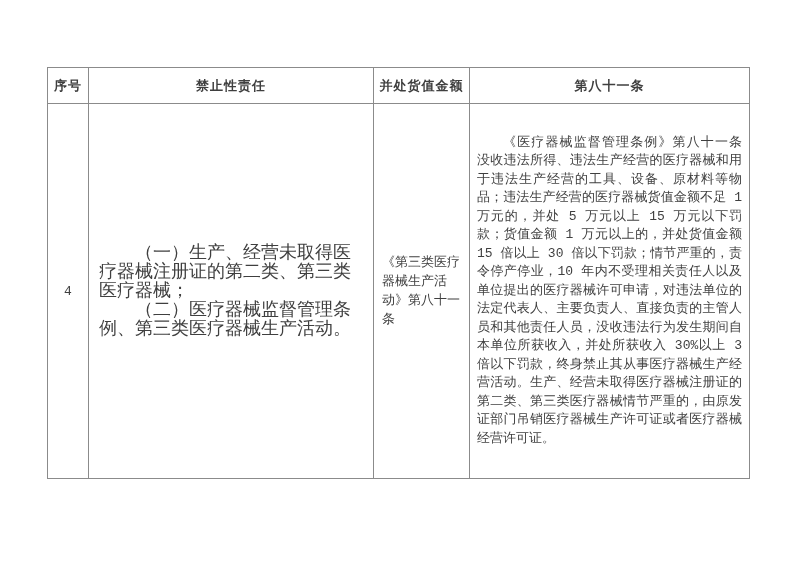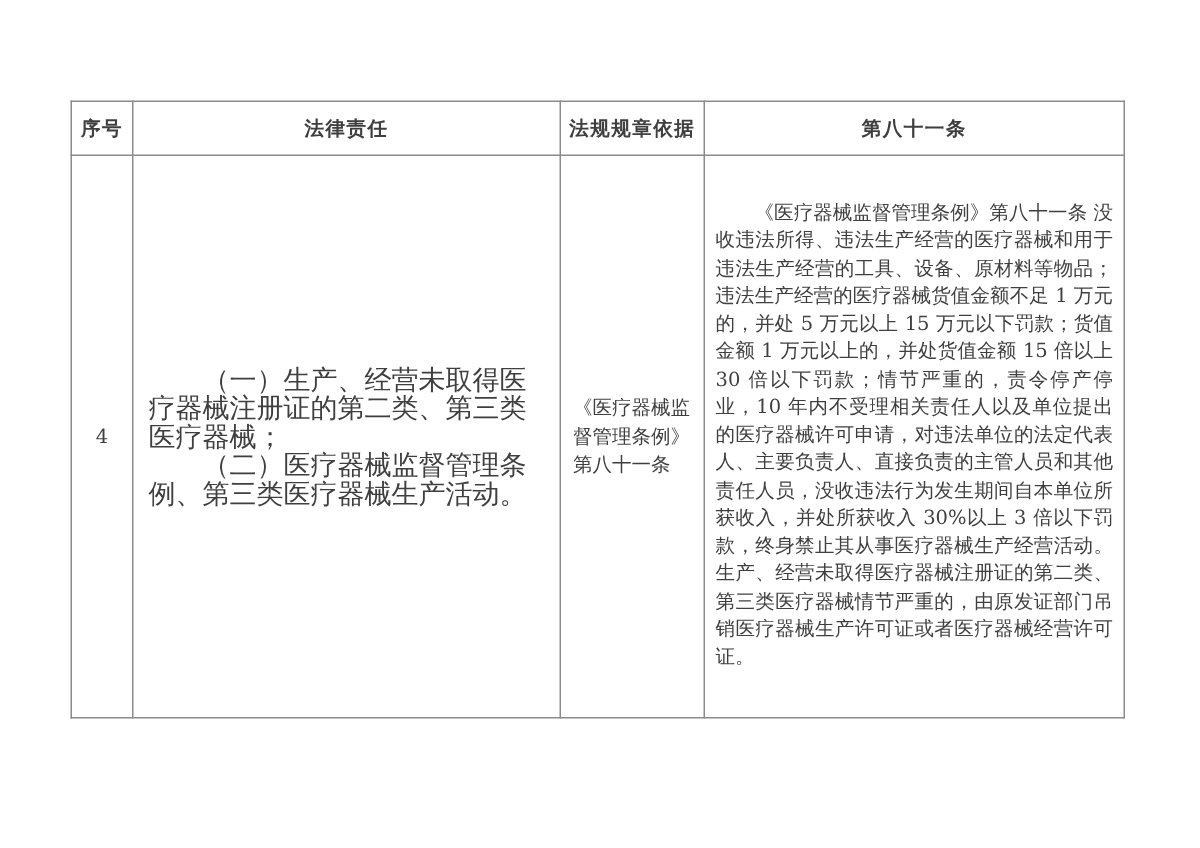--- a/index.html
+++ b/index.html
@@ -38,21 +38,21 @@
   }
   thead th {
     height: 36px;
     font-family: "DejaVu Sans", "Liberation Sans", sans-serif;
     font-weight: bold;
     font-size: 13px;
     color: var(--header-text-color);
     text-align: center;
     letter-spacing: 1px;
   }
-  tbody td { height: 375px; }
+  tbody td { height: 375px; font-family: Liberation Mono, monospace; }
   .col-index   { width: 41px; }
   .col-prohib  { width: 285px; }
   .col-basis   { width: 96px; }
   .col-liab    { width: 280px; }
 
   td.cell-index {
     text-align: center;
     font-size: 13px;
   }
   td.cell-prohib {
@@ -82,34 +82,34 @@
   <table class="reg-table">
     <colgroup>
       <col class="col-index">
       <col class="col-prohib">
       <col class="col-basis">
       <col class="col-liab">
     </colgroup>
     <thead>
       <tr>
         <th>序号</th>
-        <th>法律责任</th>
-        <th>法规规章依据</th>
+        <th>禁止性责任</th>
+        <th>并处货值金额</th>
         <th>第八十一条</th>
       </tr>
     </thead>
     <tbody>
       <tr>
         <td class="cell-index">4</td>
         <td class="cell-prohib">
           <p>（一）生产、经营未取得医疗器械注册证的第二类、第三类医疗器械；</p>
           <p>（二）医疗器械监督管理条例、第三类医疗器械生产活动。</p>
         </td>
         <td class="cell-basis">
-          <p>《医疗器械监督管理条例》第八十一条</p>
+          <p>《第三类医疗器械生产活动》第八十一条</p>
         </td>
         <td class="cell-liab">
           <p>《医疗器械监督管理条例》第八十一条 没收违法所得、违法生产经营的医疗器械和用于违法生产经营的工具、设备、原材料等物品；违法生产经营的医疗器械货值金额不足 1 万元的，并处 5 万元以上 15 万元以下罚款；货值金额 1 万元以上的，并处货值金额 15 倍以上 30 倍以下罚款；情节严重的，责令停产停业，10 年内不受理相关责任人以及单位提出的医疗器械许可申请，对违法单位的法定代表人、主要负责人、直接负责的主管人员和其他责任人员，没收违法行为发生期间自本单位所获收入，并处所获收入 30%以上 3 倍以下罚款，终身禁止其从事医疗器械生产经营活动。生产、经营未取得医疗器械注册证的第二类、第三类医疗器械情节严重的，由原发证部门吊销医疗器械生产许可证或者医疗器械经营许可证。</p>
         </td>
       </tr>
     </tbody>
   </table>
 </div>
 
 </body></html>

